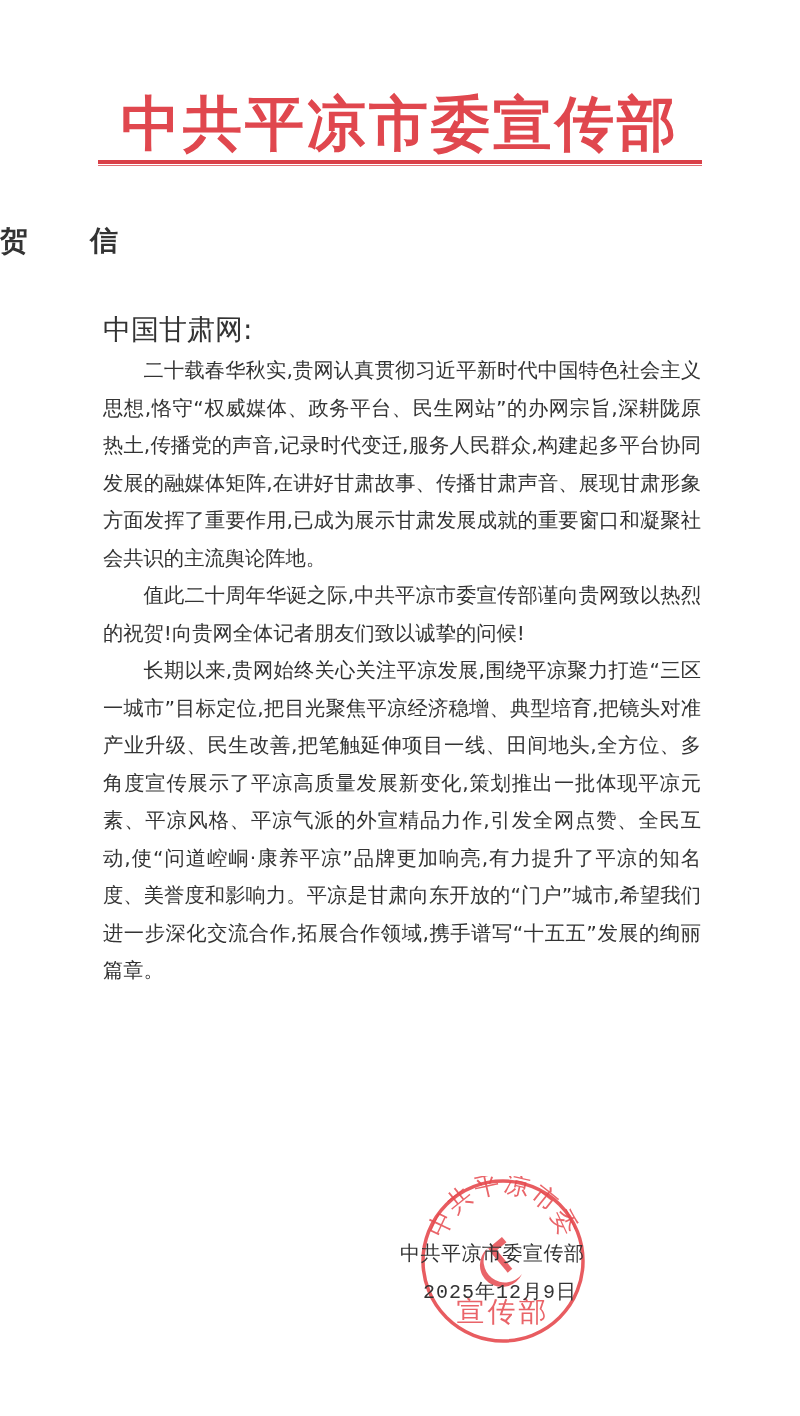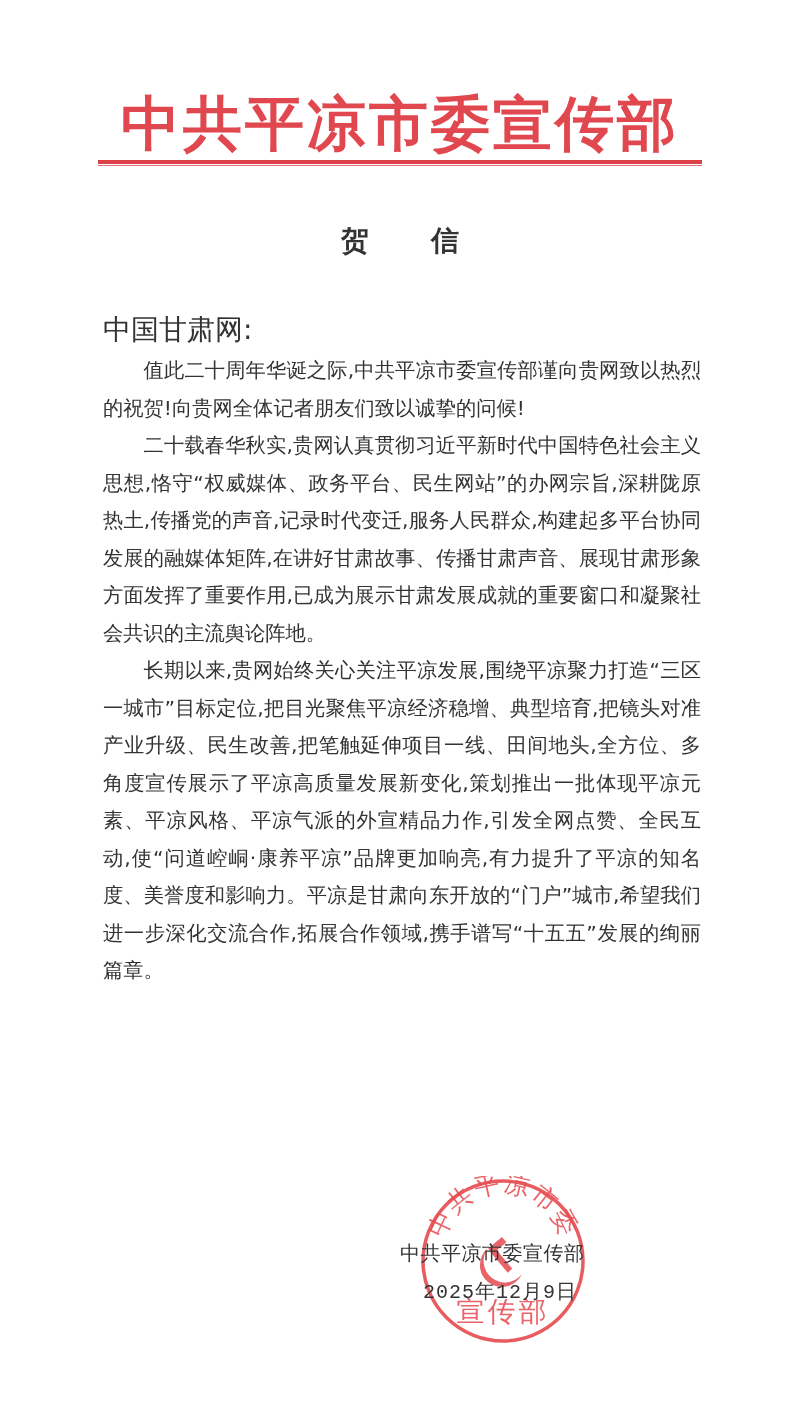--- a/index.html
+++ b/index.html
@@ -3,21 +3,21 @@
 <meta charset="utf-8">
 <style>
   html, body { margin:0; padding:0; background:#ffffff; }
   body { width:800px; height:1416px; position:relative; overflow:hidden;
          font-family:"DejaVu Serif","Liberation Serif",serif; color:#2b2b2b; }
   .masthead { position:absolute; left:98px; top:86px; width:604px; text-align:center;
               font-family:"DejaVu Serif","Liberation Serif",serif; font-weight:bold;
               font-size:59px; letter-spacing:3px; color:#e0474e; line-height:76px; white-space:nowrap; }
   .rule1 { position:absolute; left:98px; top:160px; width:604px; height:4px; background:#d94048; }
   .rule2 { position:absolute; left:98px; top:165px; width:604px; height:1px; background:#e07076; }
-  .doc-title { position:absolute; left:0; top:222px; width:800px; text-align:center;
+  .doc-title { position:absolute; left:0; top:222px; width:800px; 
                font-size:28px; font-weight:bold; color:#333; letter-spacing:0; }
   .doc-title span { display:inline-block; }
   .doc-title .gap { width:62px; }
   .salutation { position:absolute; left:103px; top:311px; font-size:28px; color:#333;
                 font-family:"DejaVu Sans","Liberation Sans",sans-serif; }
   .body-text { position:absolute; left:103px; top:352px; width:598px;
                font-family:"DejaVu Sans","Liberation Sans",sans-serif;
                font-size:20.3px; line-height:37.5px; color:#333; }
   .para { margin:0; text-indent:2em; text-align:justify; }
   .para + .para { margin-top:0; }
@@ -34,22 +34,22 @@
 <div class="rule1"></div>
 <div class="rule2"></div>
 
 <div class="doc-title">
   <span>贺</span><span class="gap"></span><span>信</span>
 </div>
 
 <div class="salutation">中国甘肃网:</div>
 
 <div class="body-text">
+  <p class="para">二十载春华秋实,贵网认真贯彻习近平新时代中国特色社会主义思想,恪守“权威媒体、政务平台、民生网站”的办网宗旨,深耕陇原热土,传播党的声音,记录时代变迁,服务人民群众,构建起多平台协同发展的融媒体矩阵,在讲好甘肃故事、传播甘肃声音、展现甘肃形象方面发挥了重要作用,已成为展示甘肃发展成就的重要窗口和凝聚社会共识的主流舆论阵地。</p>
   <p class="para">值此二十周年华诞之际,中共平凉市委宣传部谨向贵网致以热烈的祝贺!向贵网全体记者朋友们致以诚挚的问候!</p>
-  <p class="para">二十载春华秋实,贵网认真贯彻习近平新时代中国特色社会主义思想,恪守“权威媒体、政务平台、民生网站”的办网宗旨,深耕陇原热土,传播党的声音,记录时代变迁,服务人民群众,构建起多平台协同发展的融媒体矩阵,在讲好甘肃故事、传播甘肃声音、展现甘肃形象方面发挥了重要作用,已成为展示甘肃发展成就的重要窗口和凝聚社会共识的主流舆论阵地。</p>
   <p class="para">长期以来,贵网始终关心关注平凉发展,围绕平凉聚力打造“三区一城市”目标定位,把目光聚焦平凉经济稳增、典型培育,把镜头对准产业升级、民生改善,把笔触延伸项目一线、田间地头,全方位、多角度宣传展示了平凉高质量发展新变化,策划推出一批体现平凉元素、平凉风格、平凉气派的外宣精品力作,引发全网点赞、全民互动,使“问道崆峒·康养平凉”品牌更加响亮,有力提升了平凉的知名度、美誉度和影响力。平凉是甘肃向东开放的“门户”城市,希望我们进一步深化交流合作,拓展合作领域,携手谱写“十五五”发展的绚丽篇章。</p>
 </div>
 
 <svg class="seal" viewBox="0 0 170 170">
   <defs>
     <path id="arcTop" d="M 28 95 A 60 60 0 1 1 142 95"></path>
   </defs>
   <circle cx="85" cy="85" r="80" fill="none" stroke="#e64a4f" stroke-width="3.5" opacity="0.9"></circle>
   <text font-family="DejaVu Sans, sans-serif" font-size="25" fill="#e64a4f" opacity="0.85" letter-spacing="2">
     <textPath href="#arcTop" startOffset="50%" text-anchor="middle">中共平凉市委</textPath>

